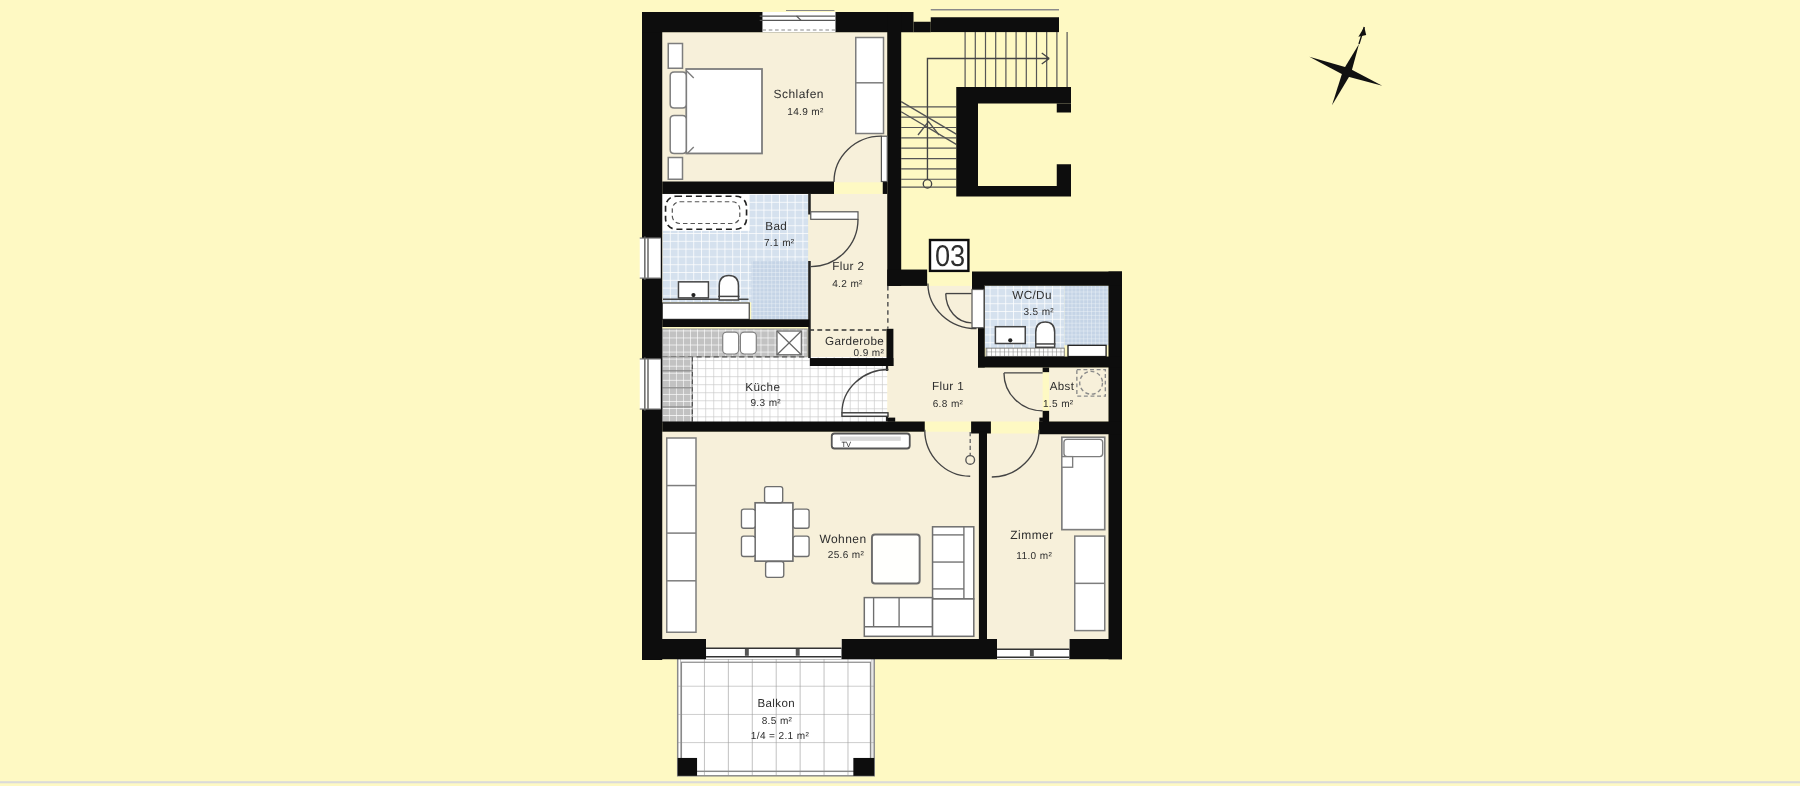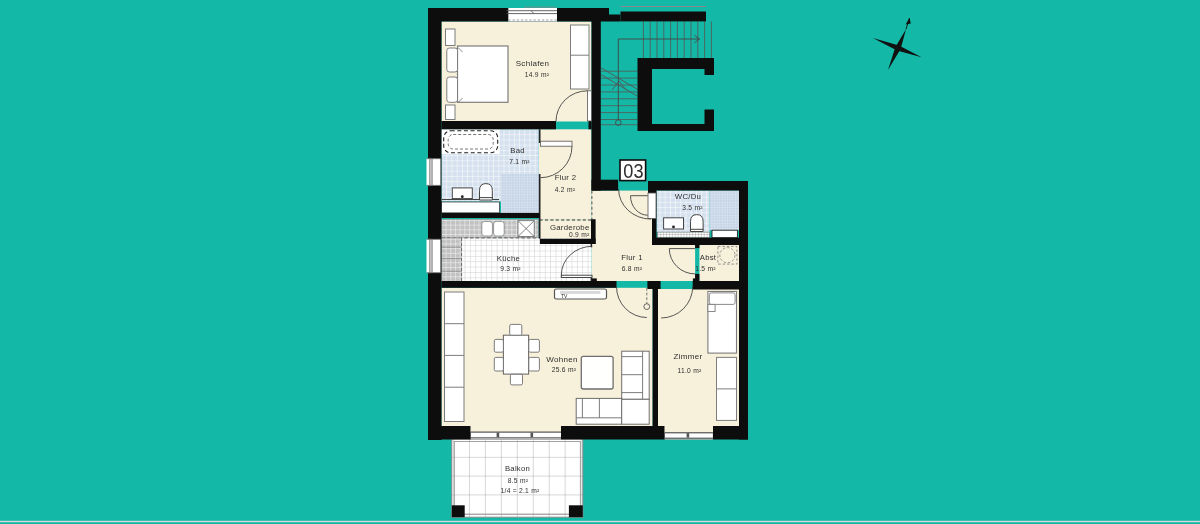--- a/index.html
+++ b/index.html
@@ -1,16 +1,16 @@
 <!DOCTYPE html>
 <html><head>
 <meta charset="utf-8">
 <style>
 html,body{margin:0;padding:0;background:#ffffff;}
-#page{position:relative;width:1200px;height:524px;background:#14b8a6;overflow:hidden;font-family:"Liberation Sans", sans-serif;}
+#page{position:relative;width:1200px;height:524px;background:#fef9c3;overflow:hidden;font-family:"Liberation Sans", sans-serif;}
 svg{position:absolute;top:0;left:0;}
 text{font-family:"Liberation Sans", sans-serif;fill:#2e2e2e;}
 </style>
 </head>
 <body>
 <div id="page">
 <svg width="1200" height="524" viewBox="0 0 1200 524">
 <defs>
 <pattern id="tileC" width="5.2" height="5.2" patternUnits="userSpaceOnUse">
   <rect width="5.2" height="5.2" fill="#d5e1ee"></rect>

